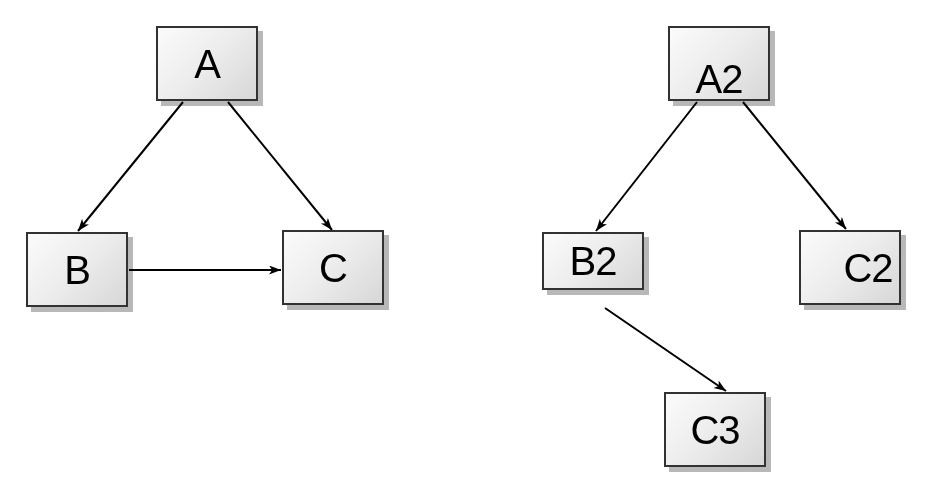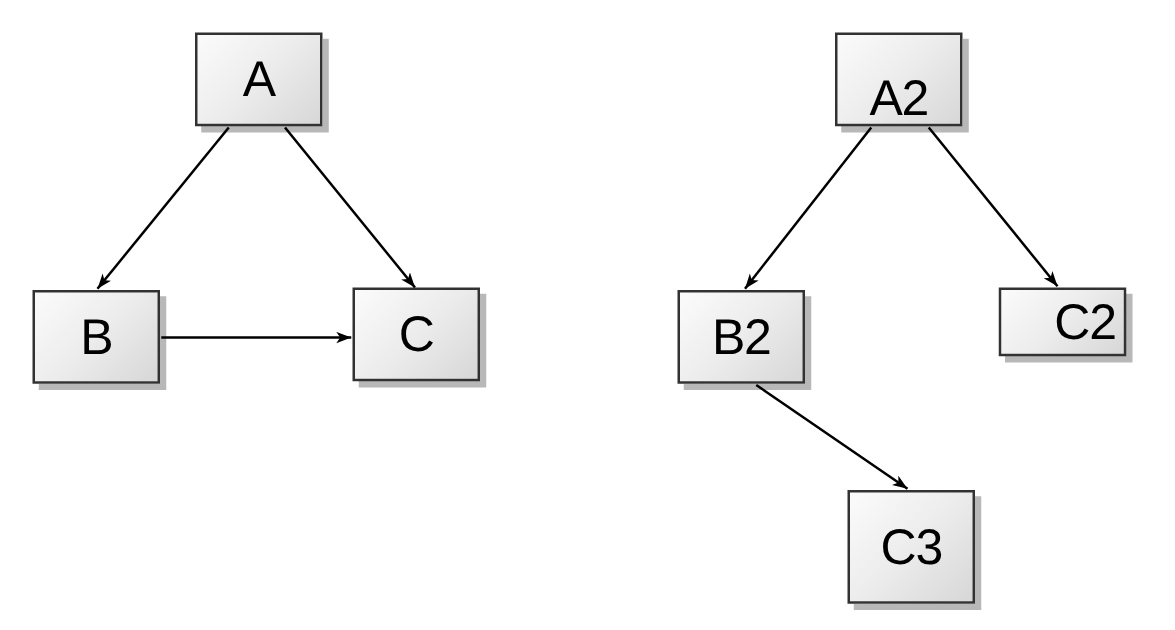--- a/index.html
+++ b/index.html
@@ -53,27 +53,27 @@
       </div>
       <div class="node" style="left: 26px; top: 232px; width: 102px; height: 75px;">
         <span>B</span>
       </div>
       <div class="node" style="left: 282px; top: 230px; width: 102px; height: 75px;">
         <span>C</span>
       </div>
       <div class="node" style="left: 668px; top: 26px; width: 102px; height: 75px; align-items: flex-end;">
         <span>A2</span>
       </div>
-      <div class="node" style="left: 542px; top: 232px; width: 102px; height: 75px;">
+      <div class="node" style="left: 542px; top: 232px; width: 102px; height: 58px;">
         <span>B2</span>
       </div>
-      <div class="node" style="left: 799px; top: 230px; width: 102px; height: 55px; padding-left: 36px;">
+      <div class="node" style="left: 799px; top: 230px; width: 102px; height: 75px; padding-left: 36px;">
         <span>C2</span>
       </div>
-      <div class="node" style="left: 678px; top: 392px; width: 102px; height: 91px;">
+      <div class="node" style="left: 664px; top: 392px; width: 102px; height: 75px;">
         <span>C3</span>
       </div>
     </div>
   <svg class="edges" width="940" height="504" viewBox="0 0 940 504" xmlns="http://www.w3.org/2000/svg">
     <defs>
       <marker id="arrowhead" markerUnits="userSpaceOnUse" markerWidth="14" markerHeight="10" refX="12" refY="4.5" orient="auto">
         <path d="M0,0 L12,4.5 L0,9 L3.2,4.5 Z" fill="#000000"></path>
       </marker>
     </defs>
   <line x1="183" y1="102" x2="78" y2="231" stroke="#000000" stroke-width="2" marker-end="url(#arrowhead)"></line>

